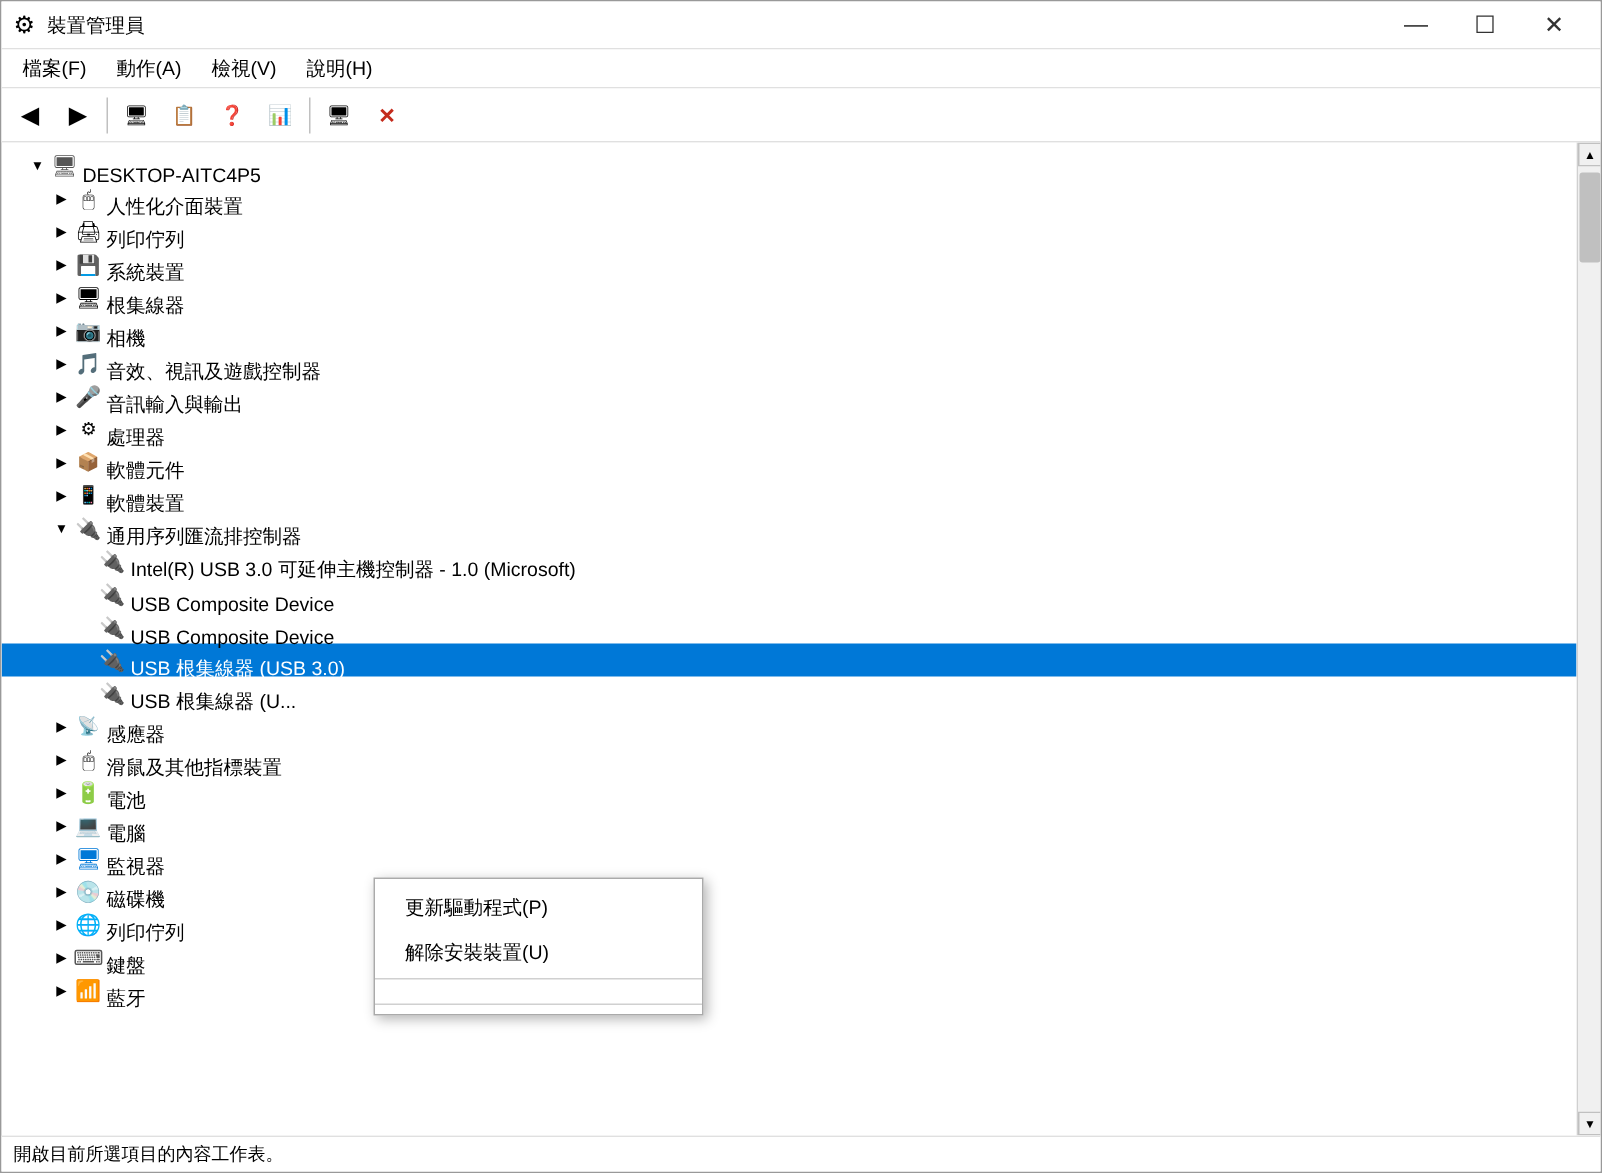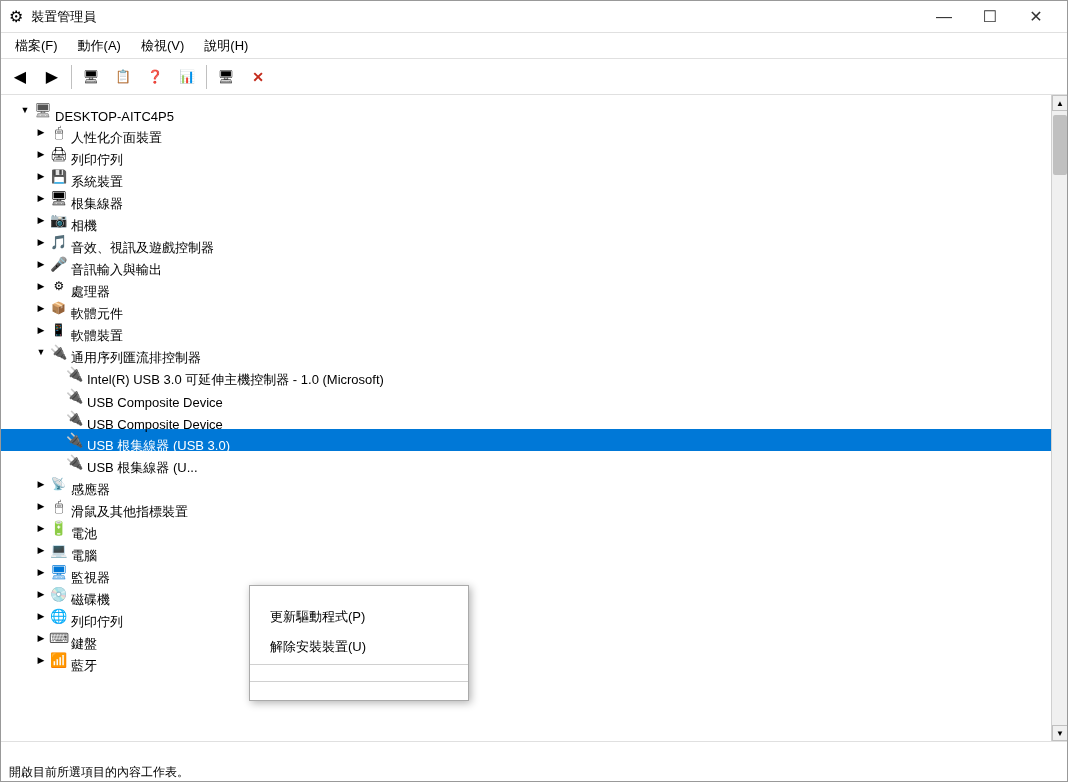--- a/index.html
+++ b/index.html
@@ -170,38 +170,38 @@
     .scrollbar-thumb {
       width: 14px;
       height: 60px;
       background: #c0c0c0;
       position: absolute;
       top: 4px;
       left: 1px;
       border-radius: 2px;
     }
     .status-bar {
-      height: 40px;
+      height: 24px;
       background: #fff;
       border-top: 1px solid #e0e0e0;
       display: flex;
-      align-items: flex-end;
+      align-items: center;
       padding: 0 8px;
       font-size: 12px;
       color: #000;
     }
     
     .context-menu {
       position: absolute;
       background: #fff;
       border: 1px solid #aaa;
       box-shadow: 2px 2px 8px rgba(0,0,0,0.3);
       min-width: 220px;
       z-index: 100;
-      padding: 16px 0;
+      padding: 4px 0;
     }
     .context-menu-item {
       padding: 6px 20px;
       cursor: pointer;
       font-size: 13px;
       color: #000;
       white-space: nowrap;
     }
     .context-menu-item.active {
       background: #0078d7;

